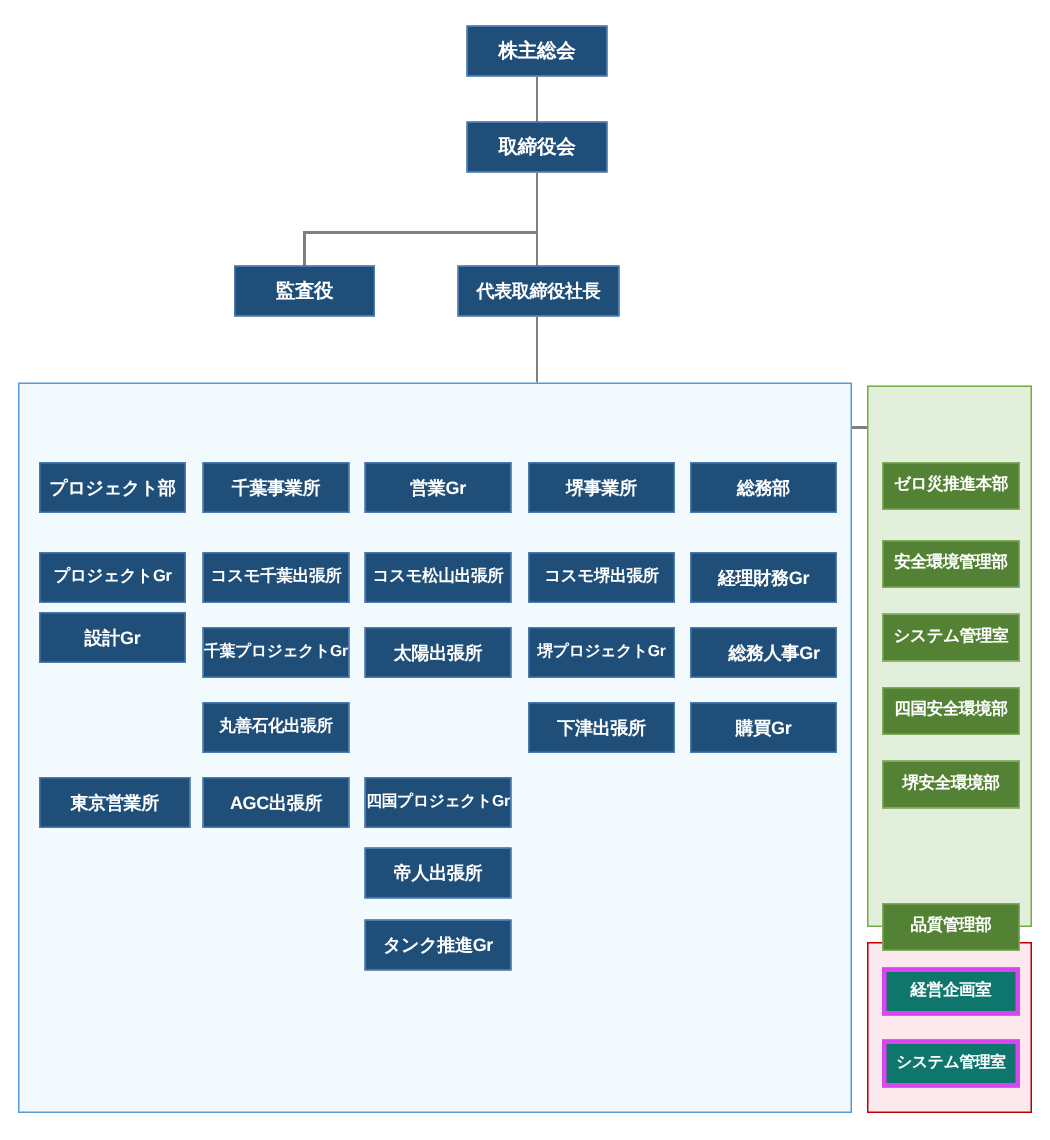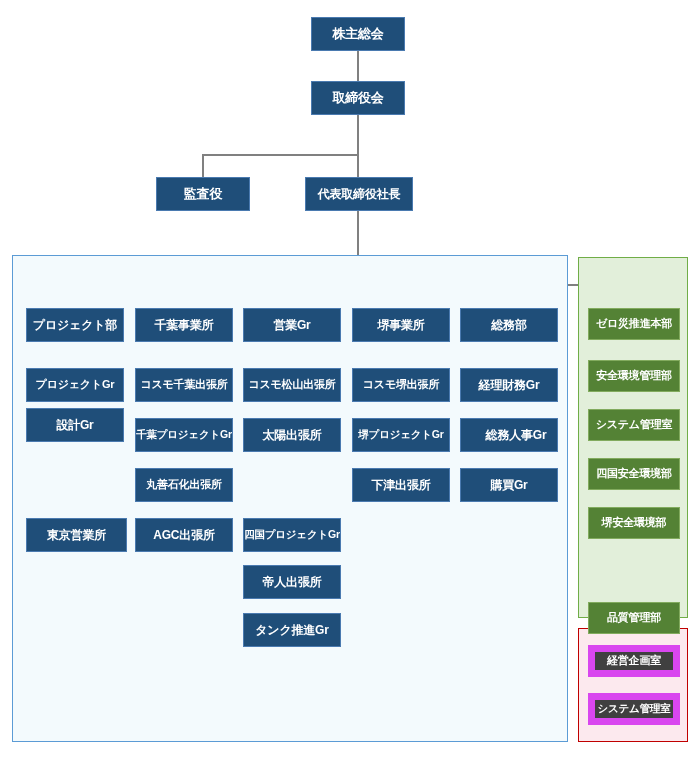--- a/index.html
+++ b/index.html
@@ -43,22 +43,22 @@
   }
   .box-navy{
     background:#1f4e79;
     border:1px solid #4a7ab0;
   }
   .box-green{
     background:#548235;
     border:1px solid #82ab5e;
   }
   .box-red{
-    background:#404040;
-    border:7px solid #d946ef;
+    background:#0f766e;
+    border:3px solid #d946ef;
   }
   .fs13{font-size:13px;}
   .fs12{font-size:12px;}
   .fs11{font-size:11px;}
   .fs105{font-size:10.5px;}
 </style>
 </head>
 <body>
 
 <div id="chart">

